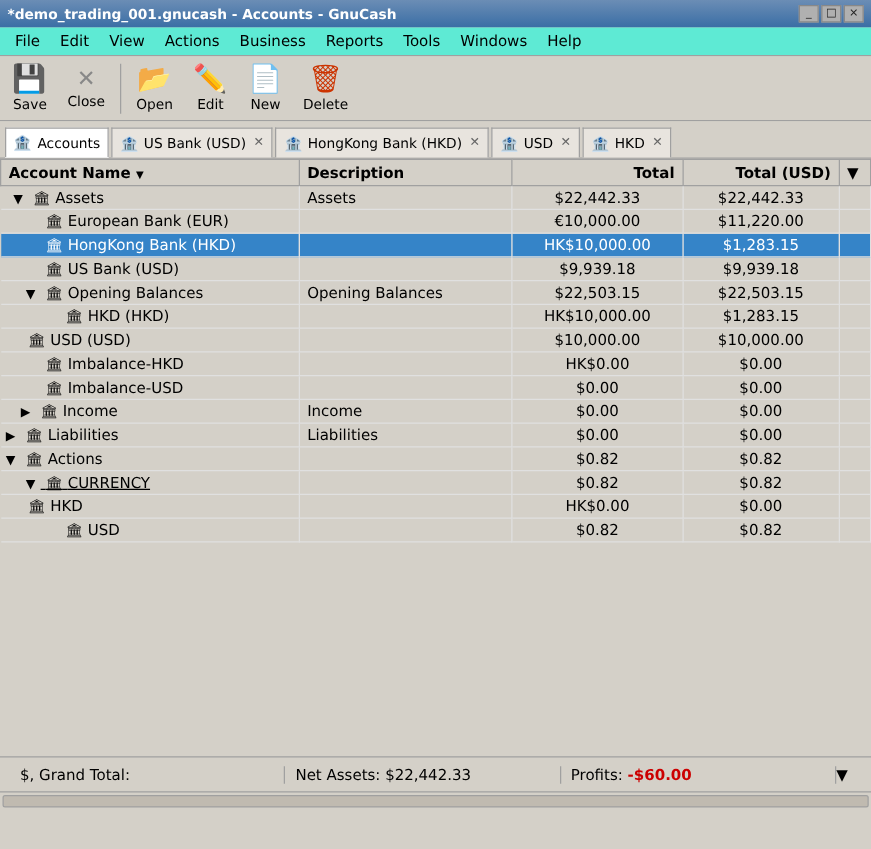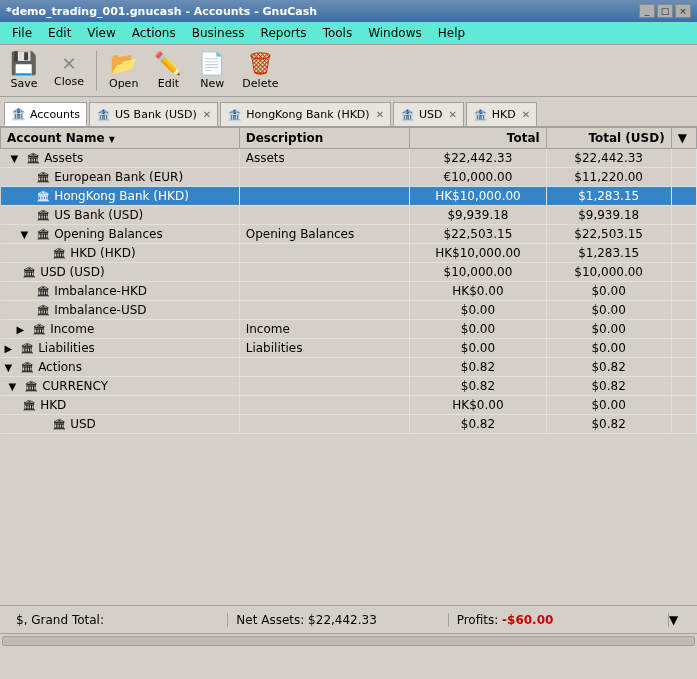--- a/index.html
+++ b/index.html
@@ -388,21 +388,21 @@
       <span class="expand-icon">▼</span>
       <span class="account-icon">🏛</span>
       <span> Actions</span>
     </td>
     <td></td>
     <td class="right">$0.82</td>
     <td class="right">$0.82</td>
     <td></td>
   </tr>
         <tr>
-    <td style="padding-left: 8px; white-space: nowrap;">
+    <td style="padding-left: 20px; white-space: nowrap; text-decoration: underline;">
       <span class="expand-icon">▼</span>
       <span class="account-icon">🏛</span>
       <span> CURRENCY</span>
     </td>
     <td></td>
     <td class="right">$0.82</td>
     <td class="right">$0.82</td>
     <td></td>
   </tr>
         <tr>

